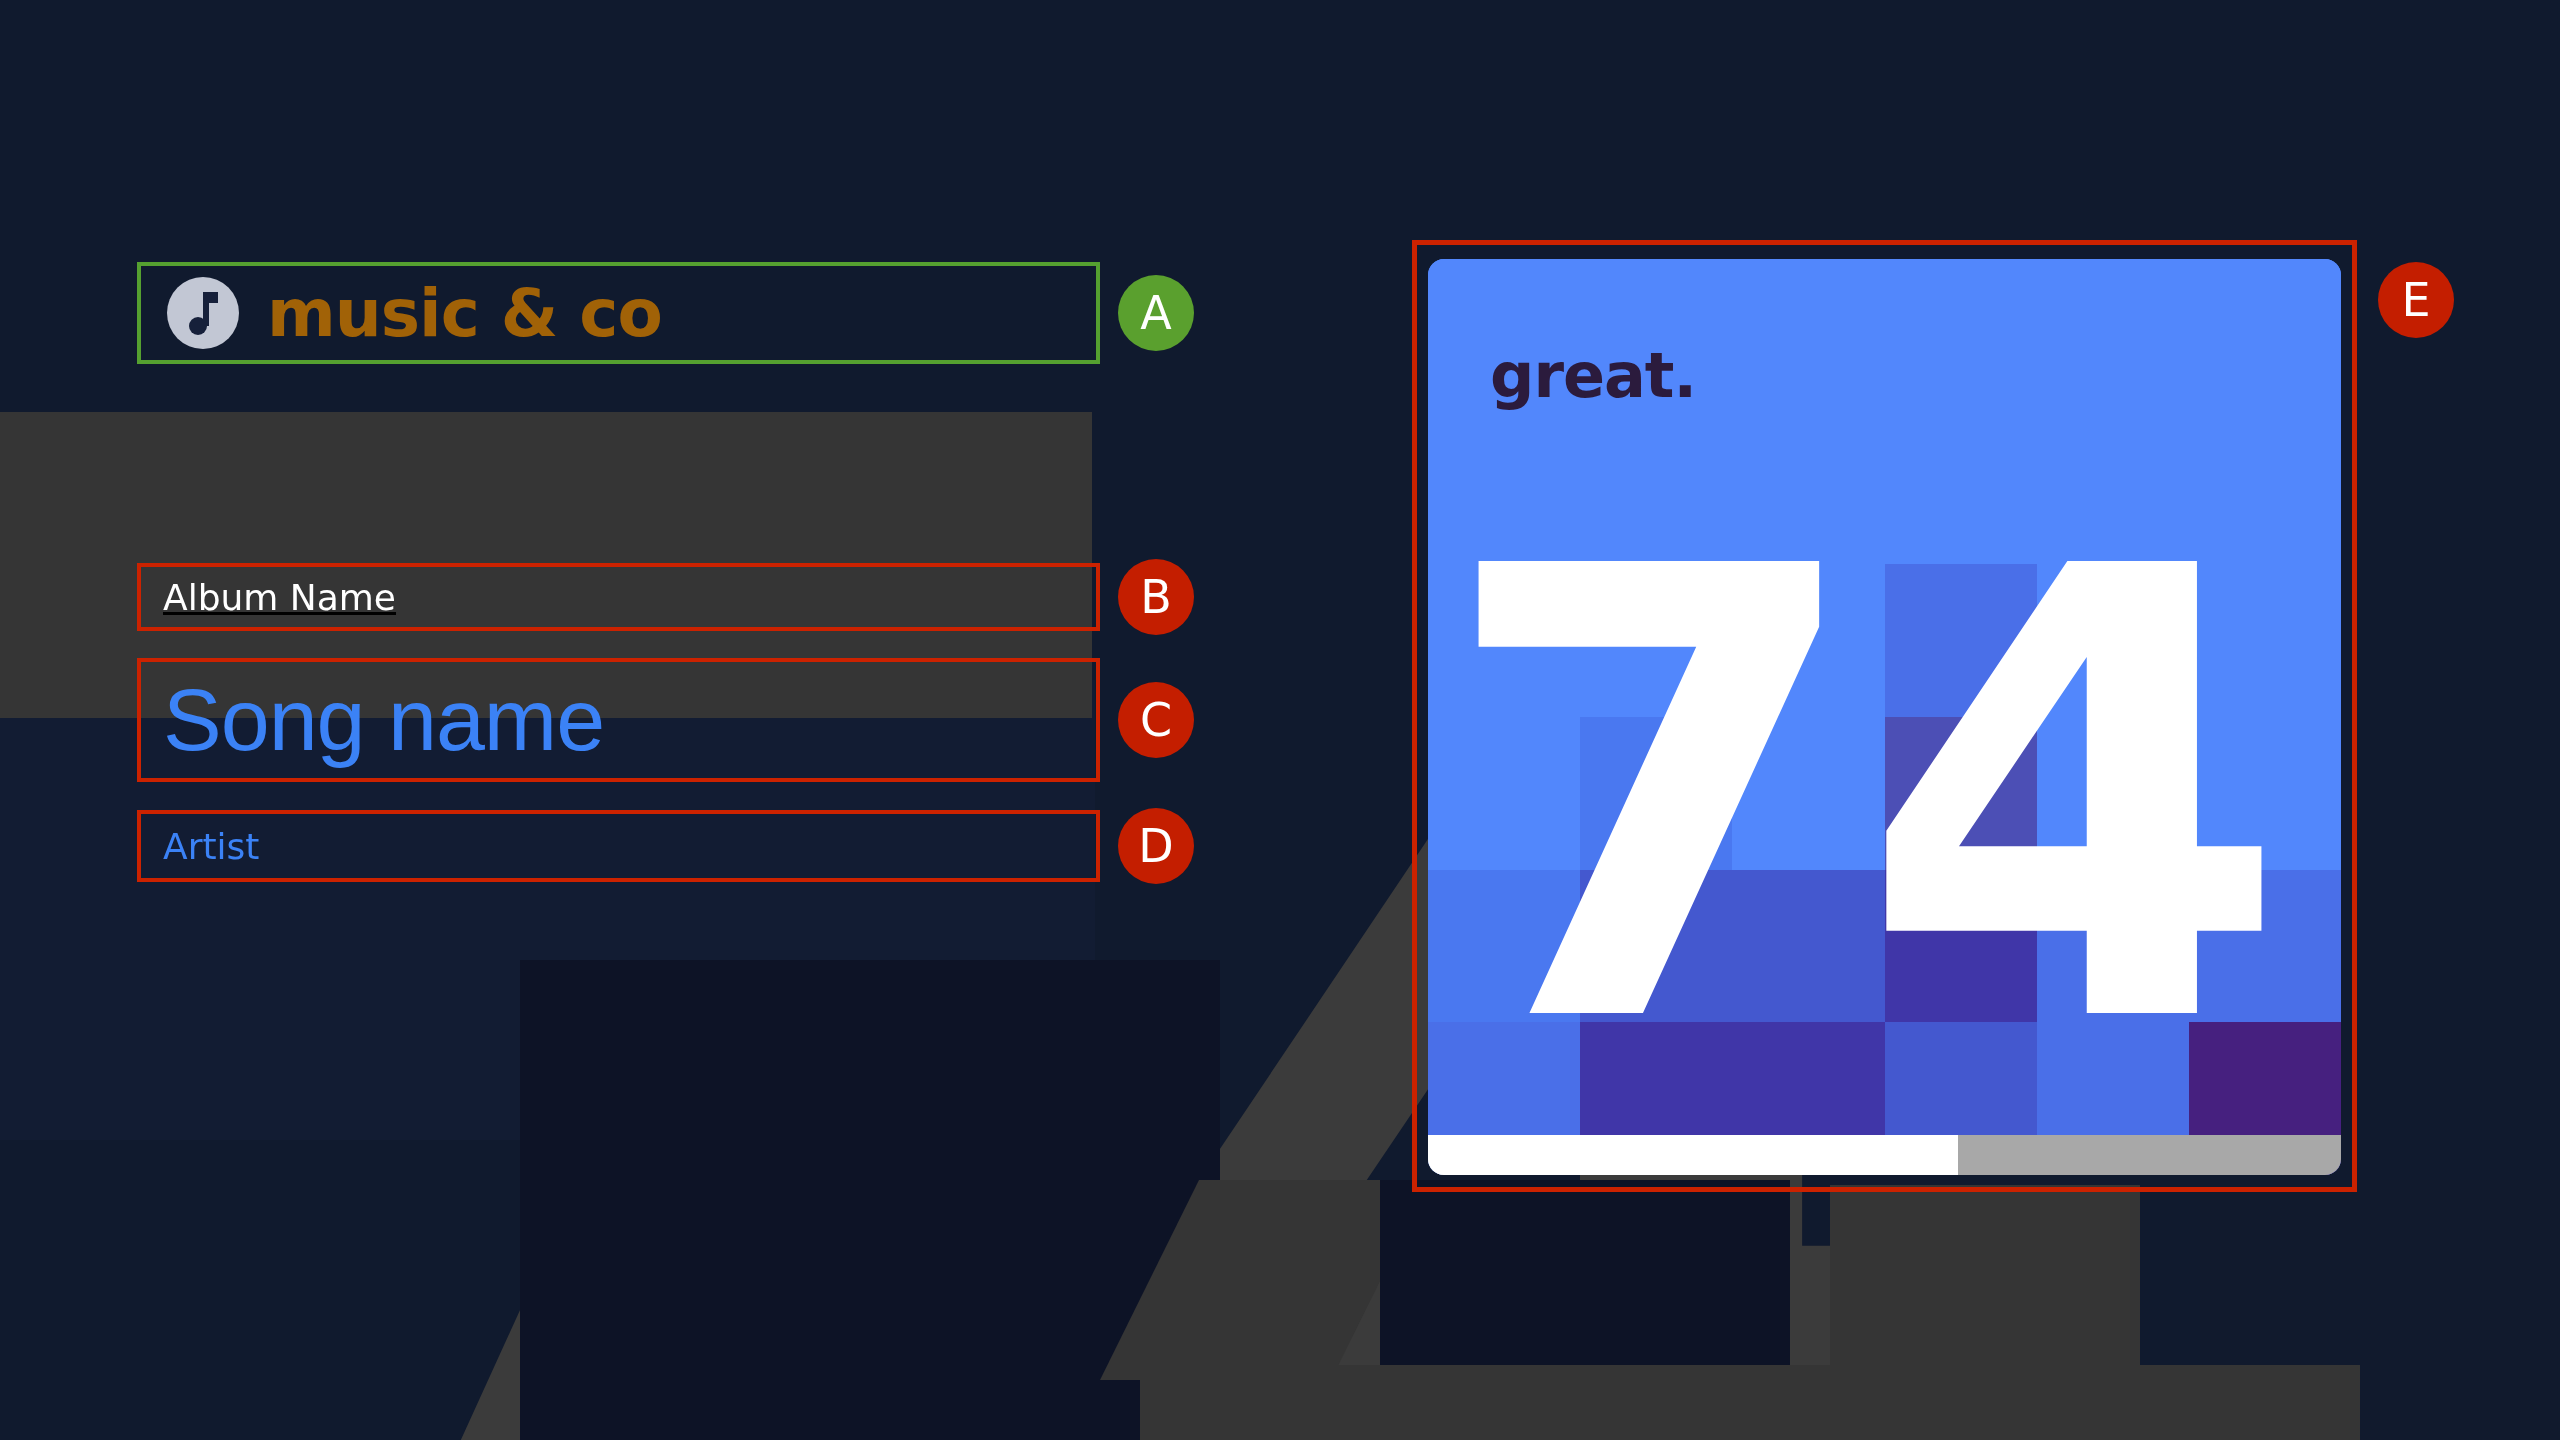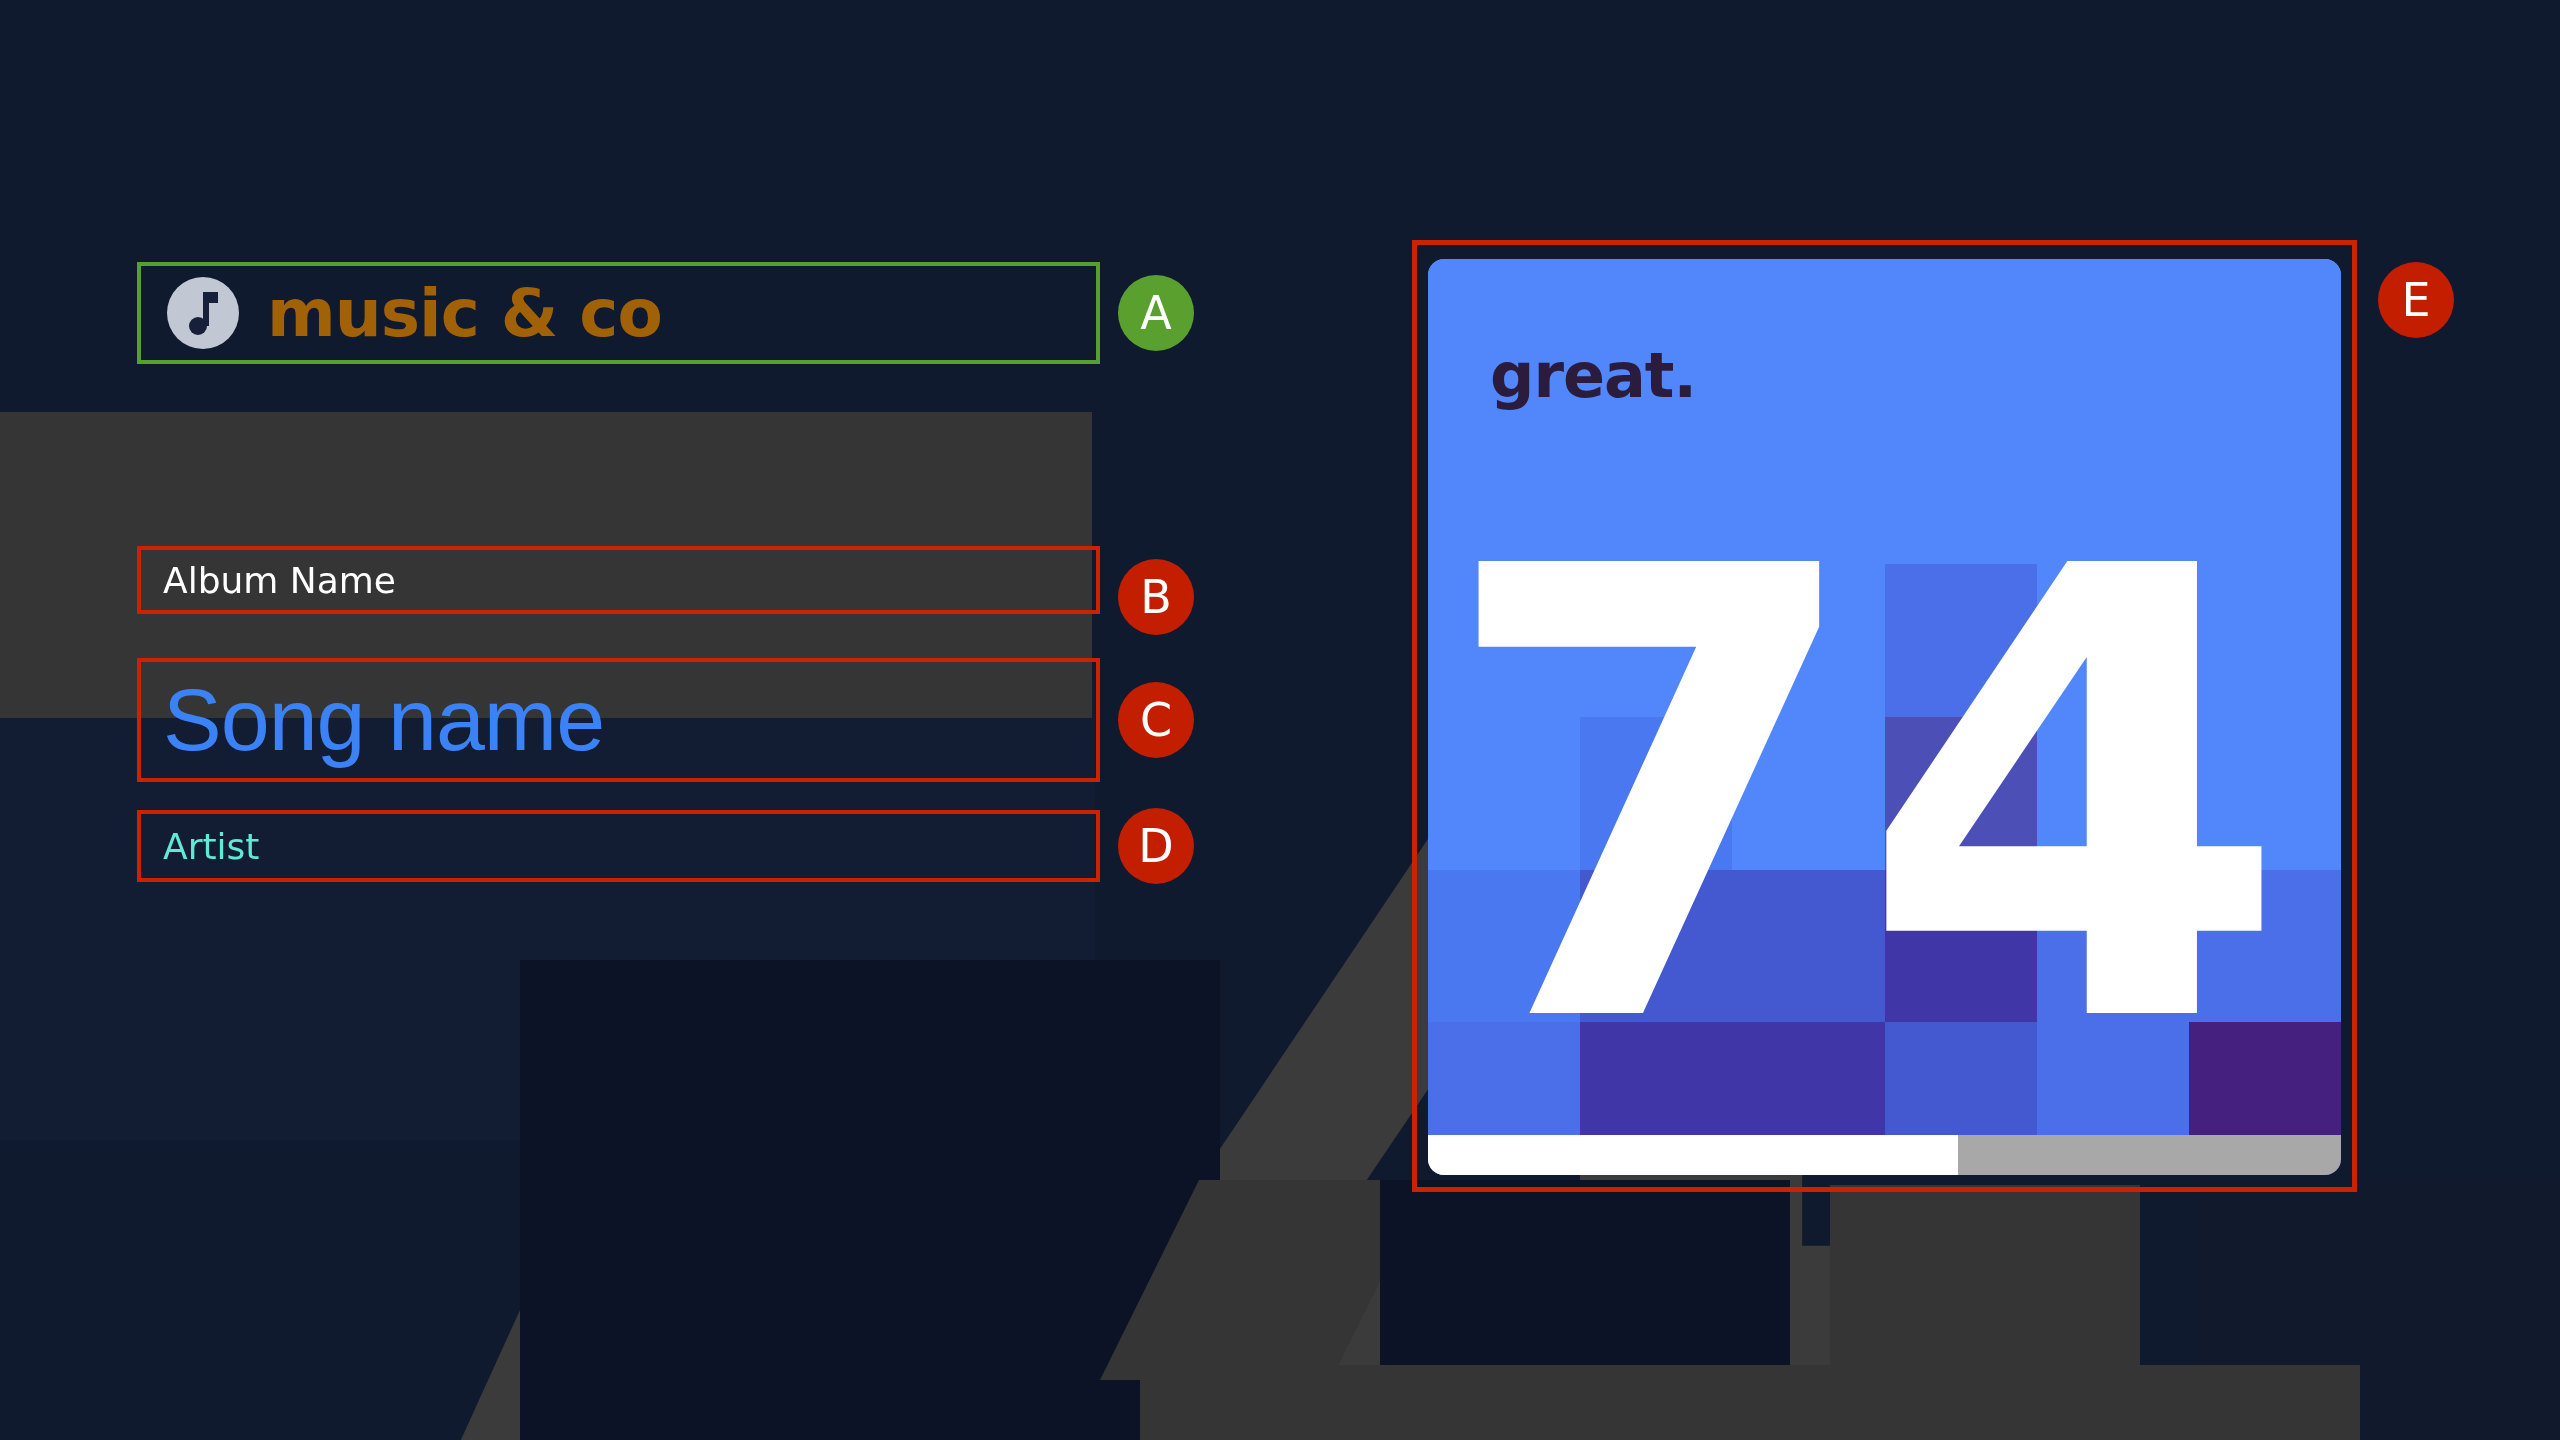--- a/index.html
+++ b/index.html
@@ -145,23 +145,24 @@
   .field {
     position: absolute;
     box-sizing: border-box;
     border: 4px solid #cc2200;
     display: flex;
     align-items: center;
     padding-left: 22px;
   }
   .field-album {
     left: 137px;
-    top: 546px;
+    top: 563px;
     width: 963px;
     height: 68px;
+    text-decoration: underline;
   }
   .field-song {
     left: 137px;
     top: 658px;
     width: 963px;
     height: 124px;
   }
   .field-artist {
     left: 137px;
     top: 810px;
@@ -175,21 +176,21 @@
     white-space: nowrap;
   }
   .txt-song {
     color: #3b82f6;
     font-family: Liberation Sans, sans-serif;
     font-size: 88px;
     letter-spacing: -1px;
     white-space: nowrap;
   }
   .txt-artist {
-    color: #5eead4;
+    color: #3b82f6;
     font-family: "DejaVu Sans", sans-serif;
     font-size: 36px;
     white-space: nowrap;
   }
 
   
   .marker {
     position: absolute;
     width: 76px;
     height: 76px;

